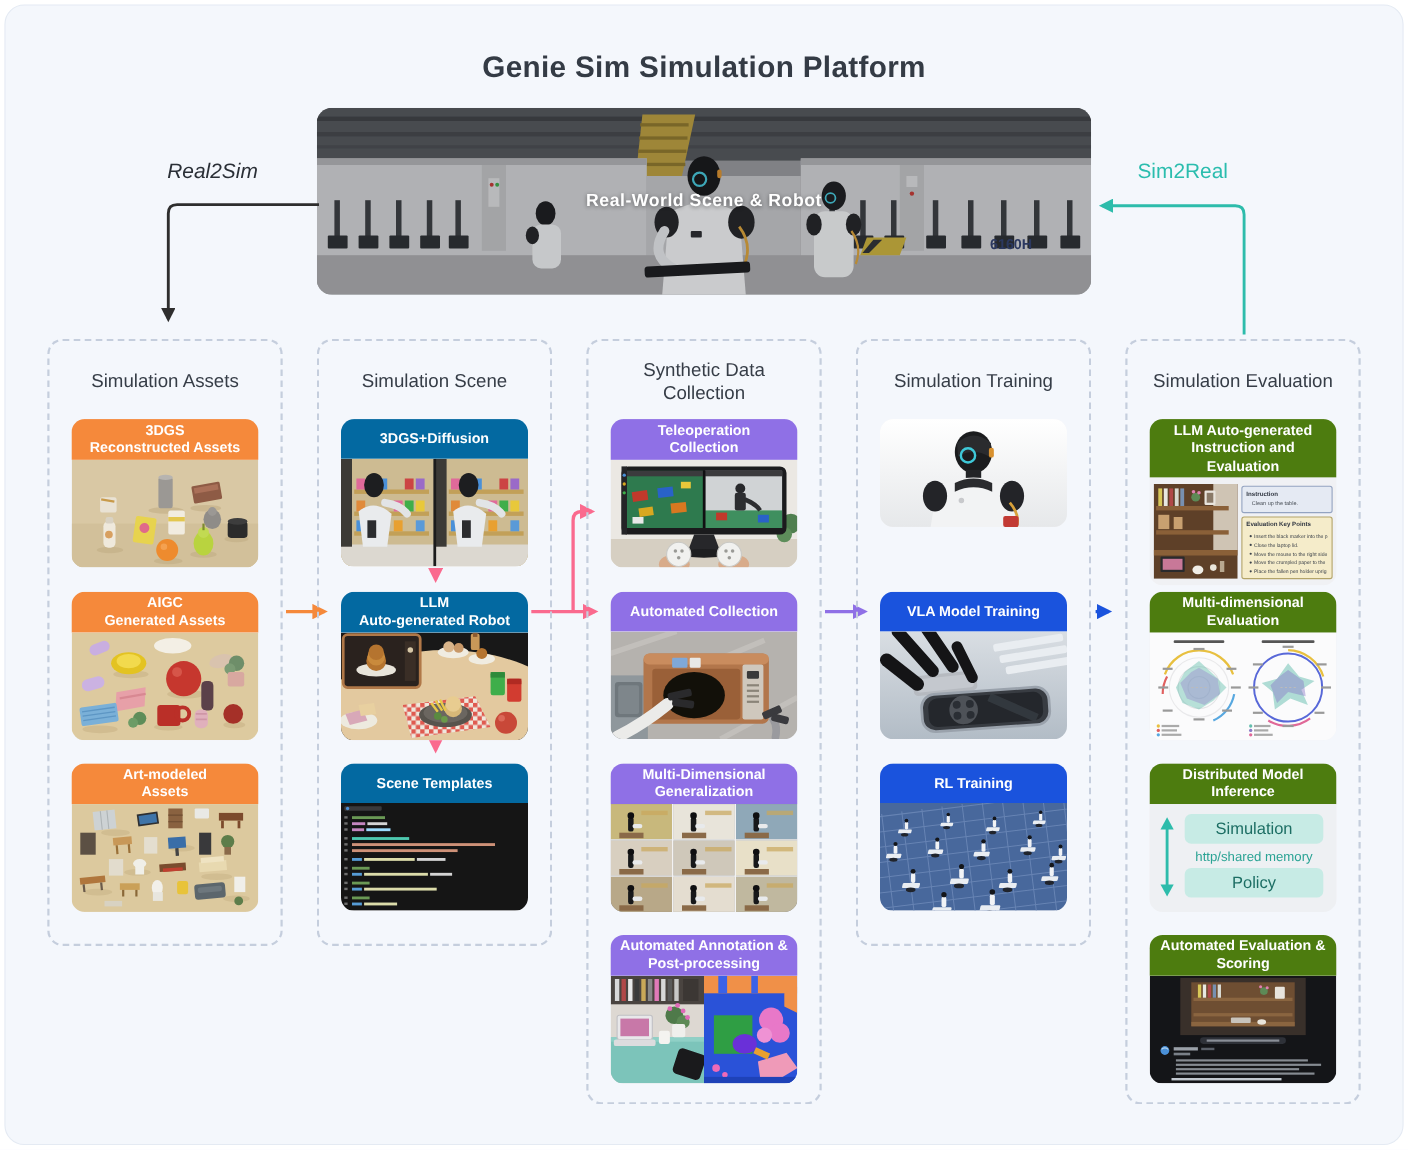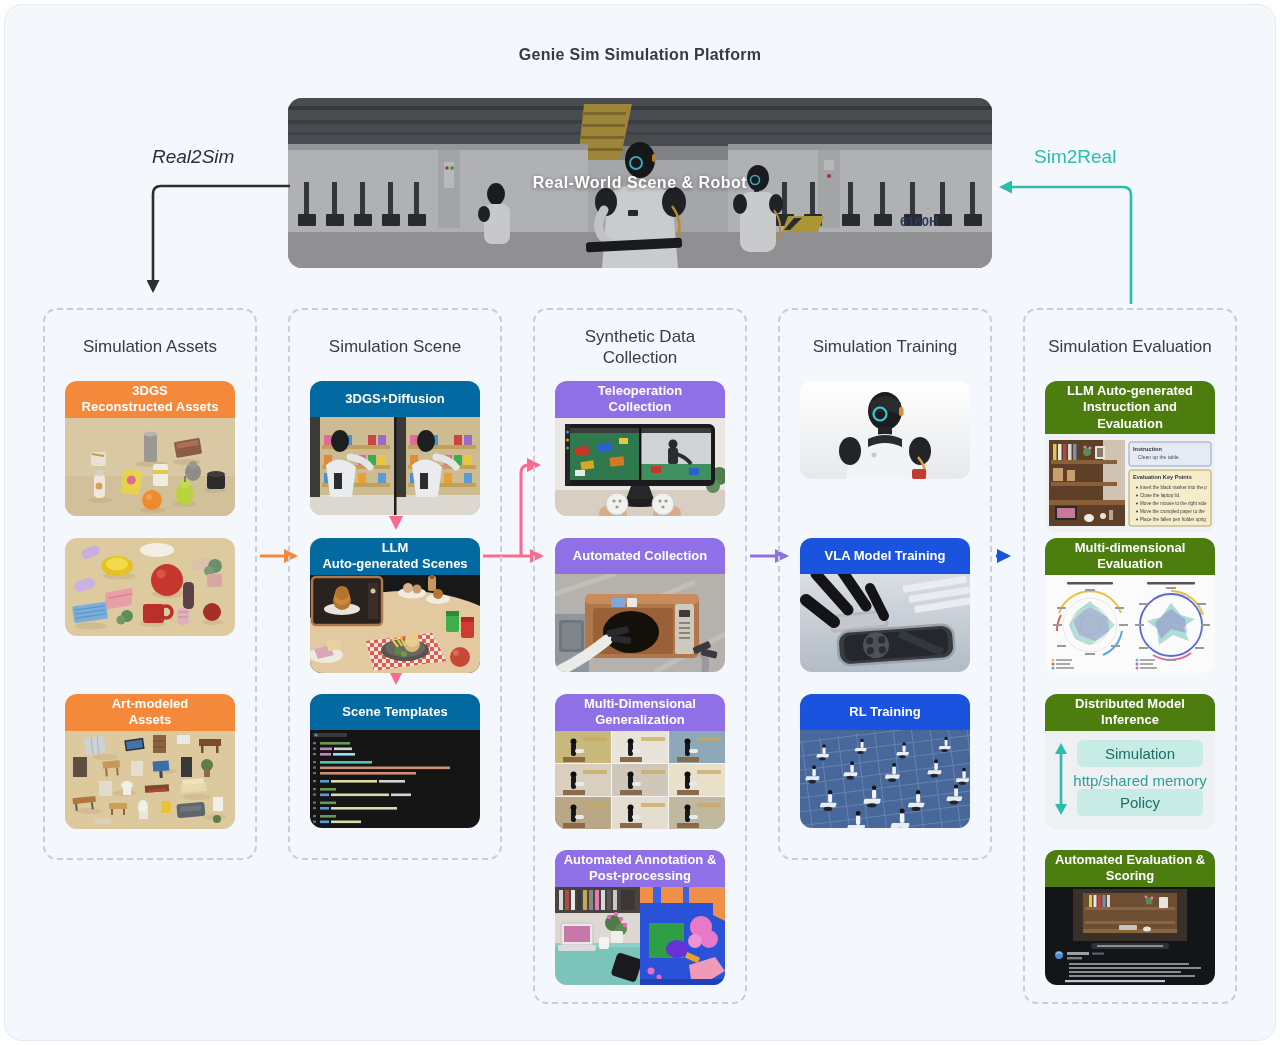--- a/index.html
+++ b/index.html
@@ -1,18 +1,18 @@
 <!DOCTYPE html>
 <html><head>
 <meta charset="utf-8">
 <style>
   html,body{margin:0;padding:0;background:#ffffff;font-family:"Liberation Sans",sans-serif;}
   .stage{position:relative;width:1280px;height:1045px;overflow:hidden;background:#ffffff;}
   .canvas{position:absolute;inset:4px;background:#f4f7fc;border:1px solid #e4eaf3;border-radius:18px;}
-  .page-title{position:absolute;top:46px;left:0;right:0;text-align:center;font-size:16px;font-weight:700;color:#343b45;letter-spacing:.3px;}
+  .page-title{position:absolute;top:46px;left:0;right:0;text-align:center;font-size:27px;font-weight:700;color:#343b45;letter-spacing:.3px;}
   .banner{position:absolute;left:288px;top:98px;width:704px;height:170px;border-radius:14px;overflow:hidden;}
   .banner svg{display:block;width:100%;height:100%;}
   .banner-label{position:absolute;inset:0;display:flex;align-items:center;justify-content:center;color:#fff;font-size:16px;font-weight:700;letter-spacing:.5px;text-shadow:0 1px 4px rgba(0,0,0,.45);}
   .flow-label{position:absolute;font-size:19px;font-weight:500;}
   .lbl-real2sim{left:152px;top:146px;color:#2a2f36;font-style:italic;}
   .lbl-sim2real{left:1034px;top:146px;color:#2bbdae;}
   .arrows{position:absolute;inset:0;pointer-events:none;}
   .col{position:absolute;border:2px dashed #c5cedd;border-radius:14px;box-sizing:border-box;}
   .col-title{position:absolute;top:26px;width:100%;text-align:center;font-size:17px;font-weight:500;color:#363d47;white-space:pre-line;line-height:1.25;}
   .col-title.two-line{top:16px;}
@@ -22,21 +22,21 @@
   .c-assets .hdr{background:#f5893b}
   .c-scene .hdr{background:#0369a1}
   .c-coll .hdr{background:#8f70e6}
   .c-train .hdr{background:#1a53dd}
   .c-eval .hdr{background:#4d7c0f}
   .img{height:98px;position:relative;overflow:hidden;}
   .img svg{display:block;width:100%;height:100%;}
   .inf-body{height:98px;position:relative;background:#eef0f3;}
   .inf-box{position:absolute;left:32px;width:126px;height:27px;background:#c7ebe5;border-radius:6px;display:flex;align-items:center;justify-content:center;font-size:15px;font-weight:500;color:#1d6e64;}
   .inf-sim{top:9px}.inf-pol{top:58px}
-  .inf-link{position:absolute;left:20px;top:41px;width:150px;text-align:center;font-size:15px;color:#2aa394;}
+  .inf-link{position:absolute;left:20px;top:41px;width:150px;text-align:center;font-size:12px;color:#2aa394;}
   .inf-arrow{position:absolute;left:8px;top:10px;}
 </style>
 </head>
 <body>
 
 <div class="stage">
   <div class="canvas"></div>
 
   <div class="page-title">Genie Sim Simulation Platform</div>
 
@@ -202,20 +202,22 @@
           <ellipse cx="120" cy="76" rx="9" ry="11" fill="#b9d33f"></ellipse>
             <ellipse cx="120" cy="66" rx="5" ry="5" fill="#c2da52"></ellipse>
             <rect x="119" y="58" width="2" height="6" fill="#7d8a2e"></rect>
           <circle cx="87" cy="82" r="10" fill="#ee8b2e"></circle>
             <circle cx="84" cy="79" r="3" fill="#f5a659" opacity=".8"></circle>
         </svg>
       </div>
     </div>
 
     <div class="card r2">
+      <div class="hdr">AIGC
+Generated Assets</div>
       <div class="img">
         <svg viewBox="0 0 170 98" preserveAspectRatio="none">
           <rect width="170" height="98" fill="#ddca9f"></rect>
           <g fill="#c6b184" opacity=".55">
             <ellipse cx="54" cy="38" rx="16" ry="3.5"></ellipse>
               <ellipse cx="104" cy="56" rx="17" ry="4"></ellipse>
               <ellipse cx="88" cy="86" rx="13" ry="3"></ellipse>
               <ellipse cx="26" cy="88" rx="16" ry="3.5"></ellipse>
               <ellipse cx="148" cy="84" rx="10" ry="3"></ellipse>
           </g>
@@ -368,21 +370,21 @@
             <rect x="24" y="56" width="8" height="16" fill="#2b2c2e"></rect>
           </g>
           <use href="#shopPanel" x="86"></use>
           <rect x="84" y="0" width="2.5" height="98" fill="#1c1c1c"></rect>
         </svg>
       </div>
     </div>
 
     <div class="card r2">
       <div class="hdr">LLM
-Auto-generated Scenes</div>
+Auto-generated Robot</div>
       <div class="img">
         <svg viewBox="0 0 170 98" preserveAspectRatio="none">
           <defs>
             <pattern id="check" width="8" height="8" patternUnits="userSpaceOnUse">
               <rect width="8" height="8" fill="#efe7dc"></rect>
                 <rect width="4" height="4" fill="#df5a50"></rect>
                 <rect x="4" y="4" width="4" height="4" fill="#df5a50"></rect>
             </pattern>
           </defs>
           <rect width="170" height="98" fill="#181818"></rect>

